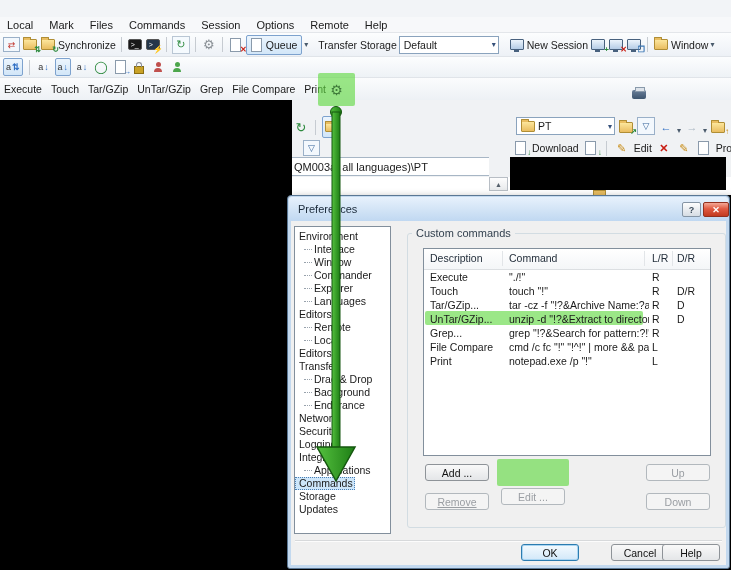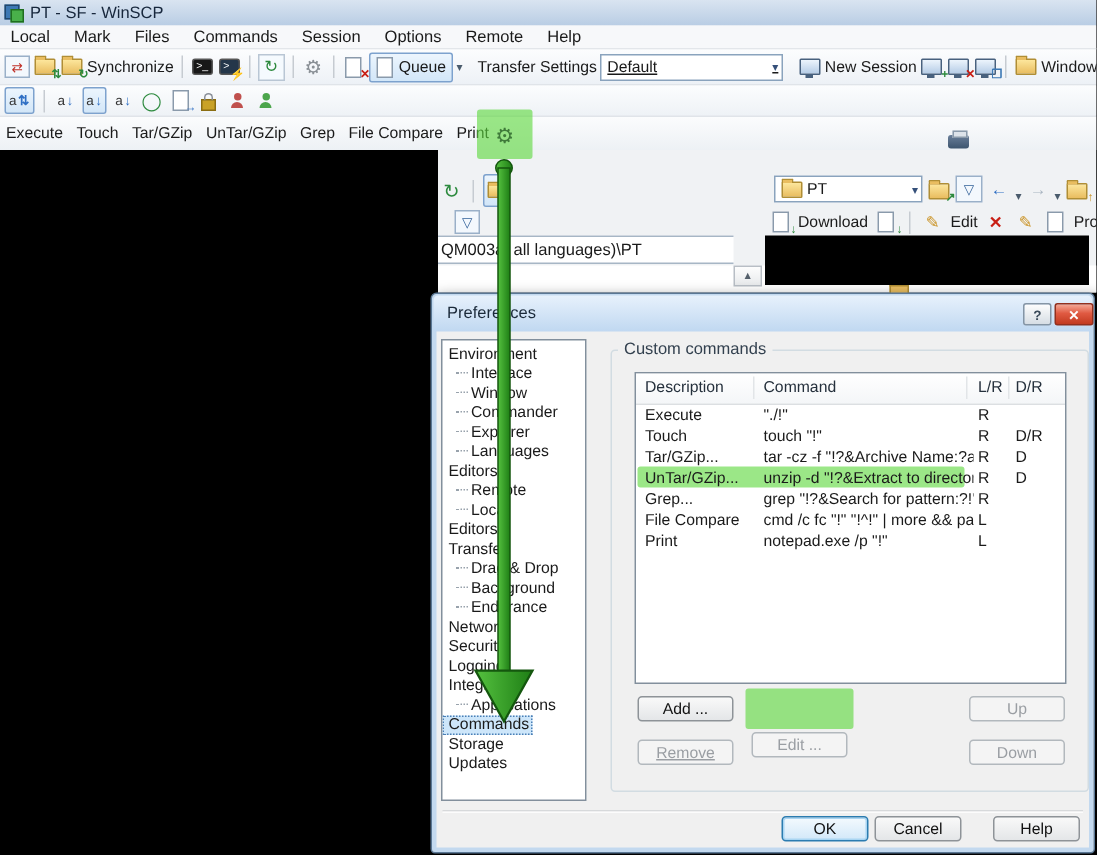--- a/index.html
+++ b/index.html
@@ -106,39 +106,32 @@
   .c-dr{position:absolute;left:253px;width:28px;}
   .btn{position:absolute;width:64px;height:17px;border-radius:3px;font-size:10.5px;
     display:flex;align-items:center;justify-content:center;box-sizing:border-box;
     background:linear-gradient(#f9f9f9,#e4e6e8);border:1px solid #8e9398;color:#111;}
   .btn.disabled{background:#f4f4f4;border:1px solid #b2b8bd;color:#9a9ea3;}
   #divider{position:absolute;left:7px;top:344px;width:427px;height:0;
     border-top:1px solid #d7d9db;border-bottom:1px solid #fcfcfc;}
   .botbtn{width:58px;height:17px;top:348px;}
   #btn-ok{left:233px;background:linear-gradient(#f4fafe,#d2e8f9);border:1px solid #2c7cb0;
     box-shadow:inset 0 0 0 1px #a9d5f2;}
-  #btn-cancel{left:295px;} #btn-help{left:374px;}
+  #btn-cancel{left:323px;} #btn-help{left:374px;}
   
   .hl{background:rgba(94,217,62,.62);z-index:40;border-radius:2px;}
   #hl-gear{left:318px;top:73px;width:37px;height:33px;z-index:45;display:flex;align-items:center;justify-content:center;}
   #hl-gear .gear{color:#3f7a3a;font-size:14px;}
   #arrow-svg{left:0;top:0;z-index:50;pointer-events:none;}
   .lbl{white-space:nowrap;cursor:default;}
 </style>
 </head>
 <body>
 
 <div class="abs" id="chrome">
-  <div class="abs" id="titlebar">
-    <span class="winicon">
-        <span class="a"></span>
-        <span class="b"></span>
-      </span>
-    <span class="ttl">PT - SF - WinSCP</span>
-  </div>
 
   <div class="abs tb" id="menubar">
     <span>Local</span>
     <span>Mark</span>
     <span>Files</span>
     <span>Commands</span>
     <span>Session</span>
     <span>Options</span>
     <span>Remote</span>
     <span>Help</span>
@@ -175,22 +168,22 @@
         <span class="ov" style="color:#c81e14;">✕</span>
       </span>
     <span class="tbox">
       <span class="i" style="width:12px;">
           <span class="page"></span>
         </span>
       <span>Queue</span>
     </span>
     <span class="dd">▾</span>
     <span class="spacer6"></span>
-    <span class="lbl">Transfer Settings</span>
-    <span class="combo" style="width:122px;text-decoration:underline;">
+    <span class="lbl">Transfer Storage</span>
+    <span class="combo" style="width:100px;">
       <span>Default</span>
       <span class="dd">▾</span>
     </span>
     <span class="spacer6"></span>
     <span class="i">
         <span class="comp"></span>
       </span>
     <span class="lbl">New Session</span>
     <span class="i">
         <span class="comp"></span>

